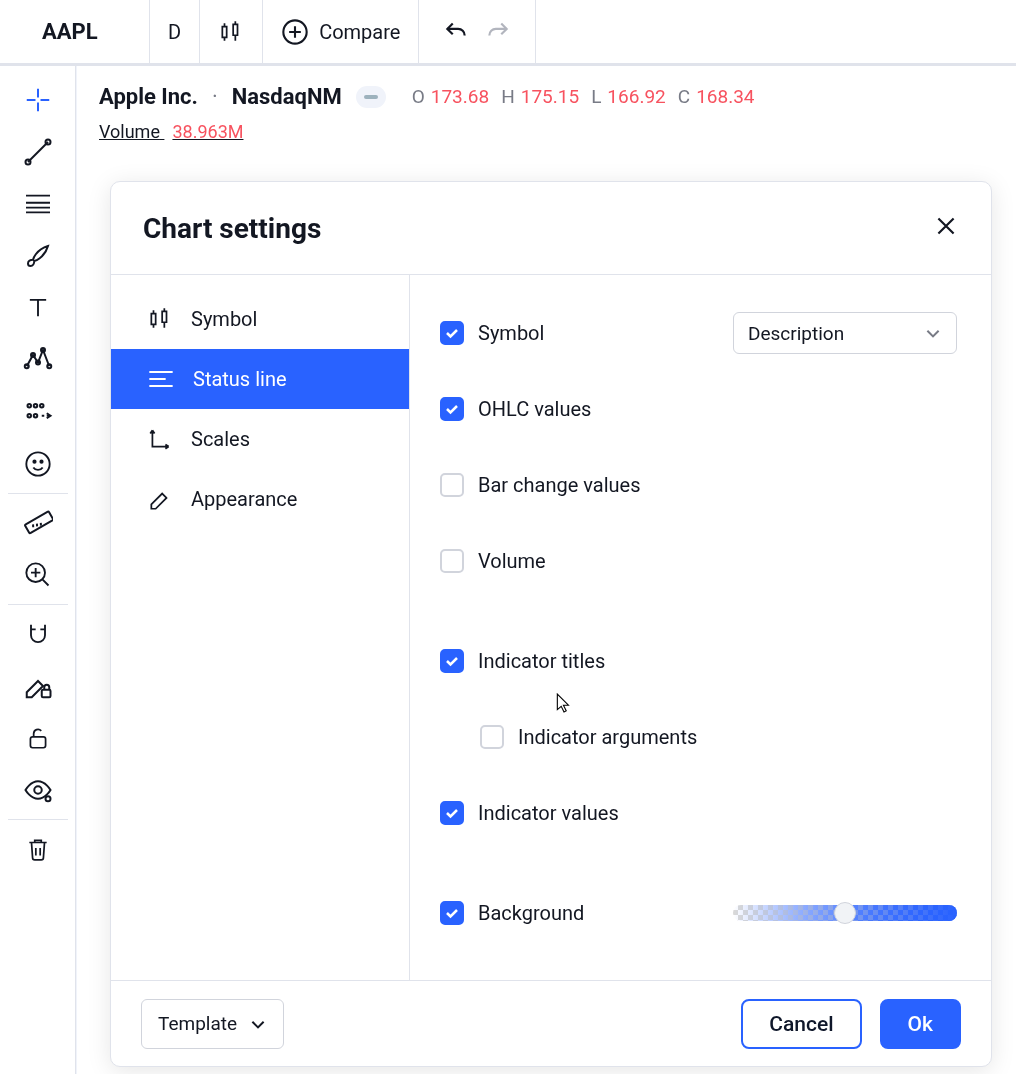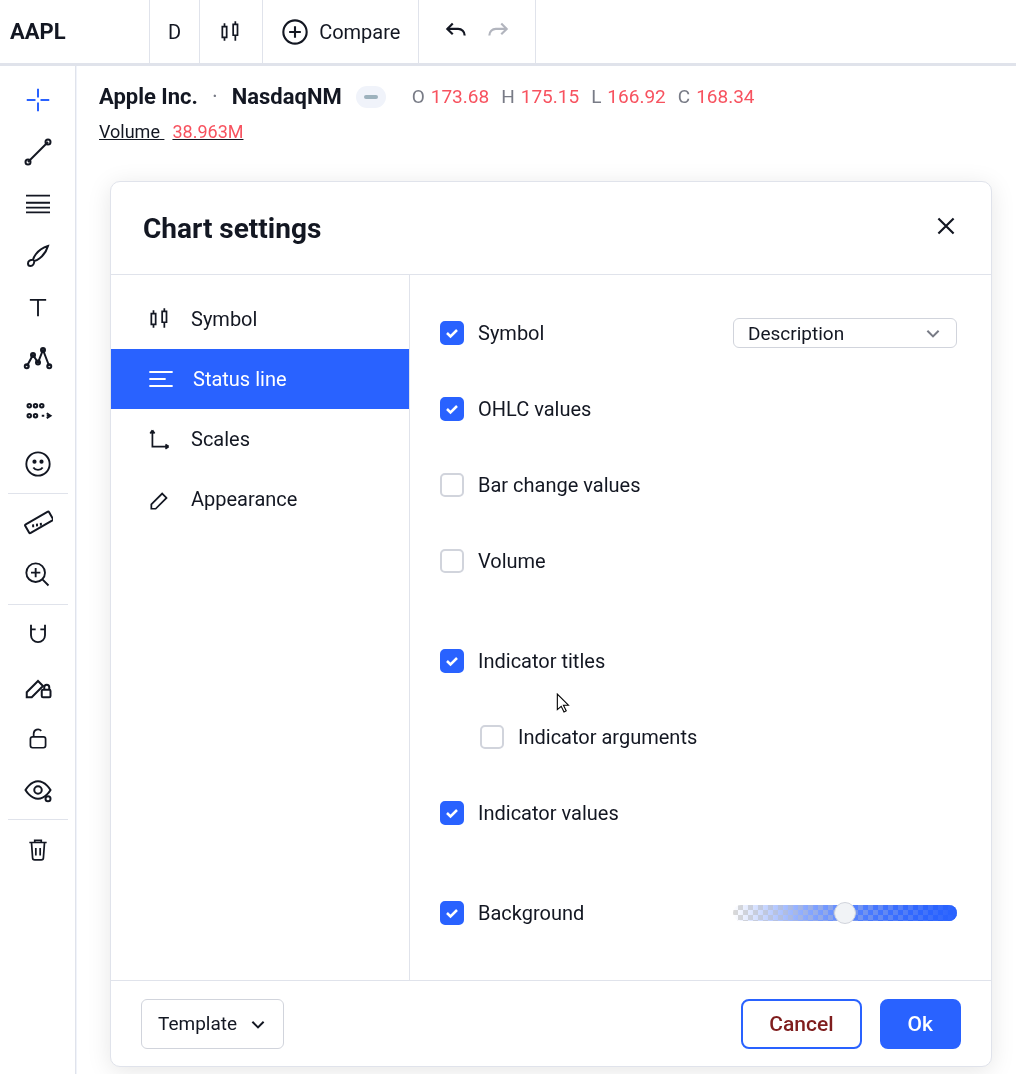--- a/index.html
+++ b/index.html
@@ -12,21 +12,21 @@
   
   .top-toolbar {
     height: 66px; border-bottom: 3px solid #e0e3eb;
     display: flex; align-items: stretch;
   }
   .toolbar-cell {
     display: flex; align-items: center; justify-content: center;
     padding: 0 18px; border-right: 1px solid #e0e3eb;
     color: #131722; font-size: 20px; cursor: pointer;
   }
-  .toolbar-cell.symbol { min-width: 150px; font-weight: 700; font-size: 22px; justify-content: flex-start; padding-left: 10px;}
+  .toolbar-cell.symbol { min-width: 150px; font-weight: 700; font-size: 22px; justify-content: flex-start; padding-left: 42px;}
   .toolbar-cell svg { stroke: #131722; }
   .toolbar-cell .plus-circle { width: 28px; height: 28px; margin-right: 10px; }
   .toolbar-cell .fx { font-family: "Georgia", serif; font-style: italic; font-size: 22px; margin-right: 10px;}
   .toolbar-cell .fx sub { font-size: 14px;}
   .history-group { border-right: 1px solid #e0e3eb; display: flex; align-items:center; padding: 0 16px;}
   .history-btn { padding: 4px 8px; cursor:pointer;}
   .history-btn.disabled svg { stroke: #b2b5be;}
   
   .app-body { display: flex; height: calc(1074px - 66px); }
   .left-sidebar {
@@ -66,21 +66,21 @@
   .tab-item.active svg { stroke:#fff; fill:none;}
   .content-col { flex:1; border-left:1px solid #e0e3eb; padding:36px 34px 0 30px;}
   .row { display:flex; align-items:center; min-height:44px; margin-bottom:32px;}
   .row .check-wrap { width:38px; display:flex;}
   .row .label { font-size:20px; }
   .row-sub { padding-left:40px; }
   .checkbox { width:24px; height:24px; border-radius:5px; border:2px solid #d1d4dc; background:#fff; cursor:pointer; display:flex; align-items:center; justify-content:center;}
   .checkbox.checked { background:#2962ff; border-color:#2962ff;}
   .checkbox.checked svg { display:block;}
   .checkbox svg { display:none; }
-  .select { margin-left:auto; width:224px; height:30px; border:1px solid #d1d4dc; border-radius:6px; display:flex; align-items:center; justify-content:space-between; padding:0 14px; font-size:19px; cursor:pointer;}
+  .select { margin-left:auto; width:224px; height:42px; border:1px solid #d1d4dc; border-radius:6px; display:flex; align-items:center; justify-content:space-between; padding:0 14px; font-size:19px; cursor:pointer;}
   .opacity-slider { margin-left:auto; width:224px; height:16px; border-radius:8px; position:relative;
      background: linear-gradient(90deg, rgba(41,98,255,0) 0%, #2962ff 100%);}
   .opacity-slider::before{
      content:""; position:absolute; inset:0; border-radius:8px;
      background-image:
        linear-gradient(45deg,#d9d9d9 25%,transparent 25%),
        linear-gradient(-45deg,#d9d9d9 25%,transparent 25%),
        linear-gradient(45deg,transparent 75%,#d9d9d9 75%),
        linear-gradient(-45deg,transparent 75%,#d9d9d9 75%);
      background-size:10px 10px;
@@ -101,21 +101,21 @@
      background:linear-gradient(90deg, rgba(41,98,255,0) 0%, #2962ff 100%);}
   .slider-thumb { position:absolute; top:50%; transform:translate(-50%,-50%);
      width:22px; height:22px; border-radius:50%; background:#f1f3f6; border:1px solid #d1d4dc; z-index:2;}
   
   .cursor-img { position:absolute; left:445px; top:511px; z-index:5; pointer-events:none;}
   
   .dlg-footer { height:86px; border-top:1px solid #e0e3eb; display:flex; align-items:center; padding:0 30px;}
   .template-btn { height:50px; border:1px solid #d1d4dc; border-radius:6px; background:#fff; display:flex; align-items:center; padding:0 16px; font-size:19px; gap:12px; cursor:pointer;}
   .spacer { flex:1;}
   .btn { height:50px; border-radius:8px; font-size:21px; padding:0 26px; display:flex; align-items:center; cursor:pointer; font-weight:500;}
-  .btn-outline { border:2px solid #2962ff; color:#7f1d1d; background:#fff; margin-right:18px;}
+  .btn-outline { border:2px solid #2962ff; color:#0f172a; background:#fff; margin-right:18px;}
   .btn-primary { background:#2962ff; color:#fff; border:2px solid #2962ff;}
 </style>
 </head>
 <body>
 
 <div class="top-toolbar">
   <div class="toolbar-cell symbol">
     <span>AAPL</span>
   </div>
   <div class="toolbar-cell">

